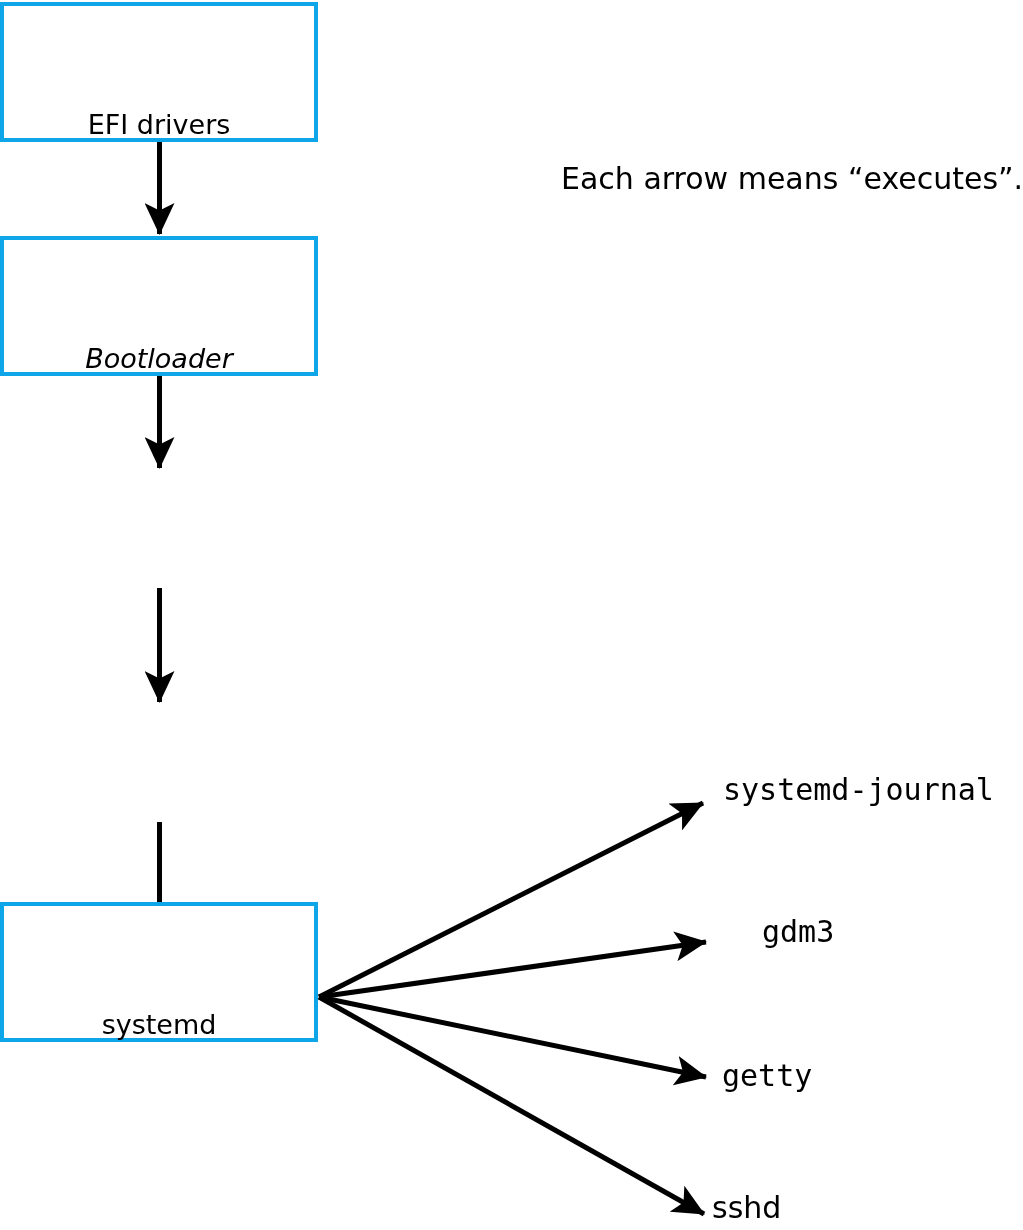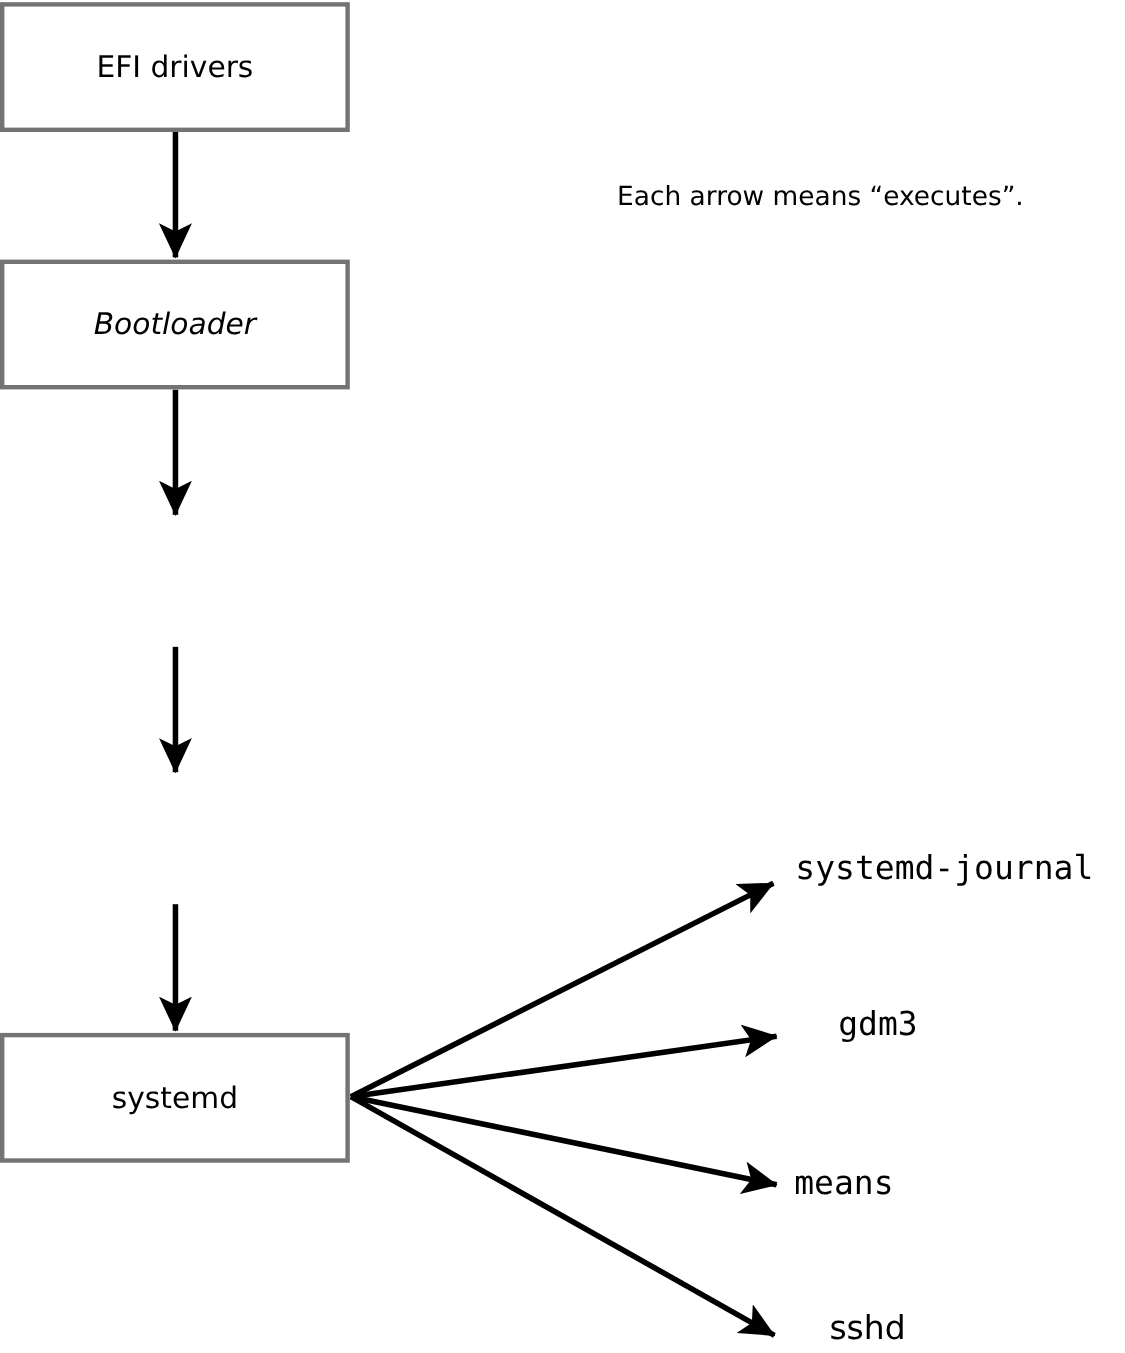--- a/index.html
+++ b/index.html
@@ -21,60 +21,59 @@
     left: 0;
     top: 0;
     width: 1023px;
     height: 1230px;
     pointer-events: none;
   }
   .node-box {
     position: absolute;
     left: 0;
     width: 318px;
-    height: 118px;
-    border: 4px solid #737373;
+    height: 140px;
+    border: 4px solid #0ea5e9;
     background: #ffffff;
     box-sizing: border-box;
     display: flex;
-    align-items: center;
+    align-items: flex-end;
     justify-content: center;
   }
   .node-label {
     font-size: 27px;
     line-height: 1;
     white-space: nowrap;
   }
   #box-efi        { top: 2px;   }
   #box-bootloader { top: 236px; font-style: italic; }
   #box-kernel     { top: 470px; }
   #box-initramfs  { top: 704px; }
-  #box-systemd    { top: 939px; }
+  #box-systemd    { top: 902px; }
 
   .caption {
     position: absolute;
     left: 561px;
     top: 161px;
-    font-size: 24px;
+    font-size: 30px;
     line-height: 35px;
     white-space: nowrap;
   }
   .proc-label {
     position: absolute;
     font-size: 30px;
     line-height: 35px;
     white-space: nowrap;
   }
   .proc-mono {
     font-family: "DejaVu Sans Mono", monospace;
     text-align: center;
   }
   .proc-sans {
     font-family: "DejaVu Sans", sans-serif;
-    margin-left: 42px;
   }
   #proc-journal { left: 723px; top: 772px;  }
   #proc-gdm3    { left: 762px; top: 914px;  }
   #proc-getty   { left: 722px; top: 1058px; }
   #proc-sshd    { left: 712px; top: 1190px; }
 
   .connector {
     stroke: #000000;
     stroke-width: 5;
     fill: none;
@@ -110,16 +109,16 @@
     <span class="node-label">Bootloader</span>
   </div>
   <div id="box-systemd" class="node-box">
     <span class="node-label">systemd</span>
   </div>
 
   <div class="caption">Each arrow means “executes”.</div>
 
   <div id="proc-journal" class="proc-label proc-mono">systemd-journal</div>
   <div id="proc-gdm3" class="proc-label proc-mono">gdm3</div>
-  <div id="proc-getty" class="proc-label proc-mono">means</div>
+  <div id="proc-getty" class="proc-label proc-mono">getty</div>
   <div id="proc-sshd" class="proc-label proc-sans">sshd</div>
 
 </div>
 
 </body></html>

